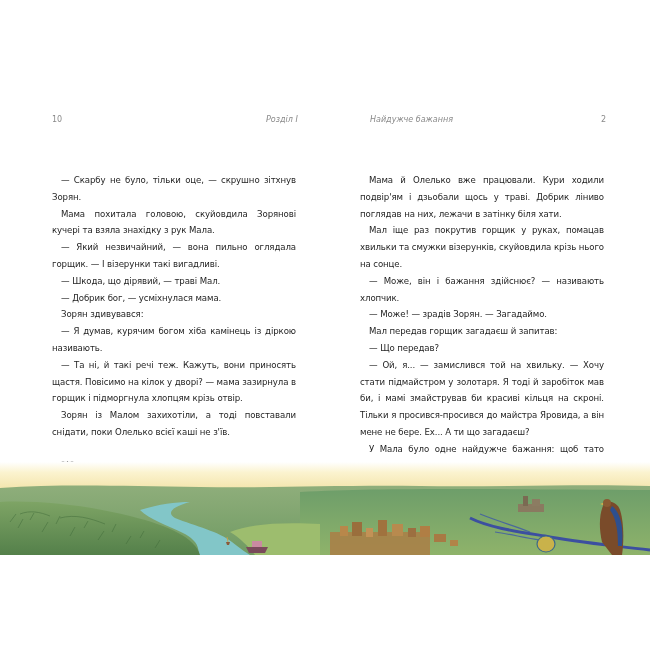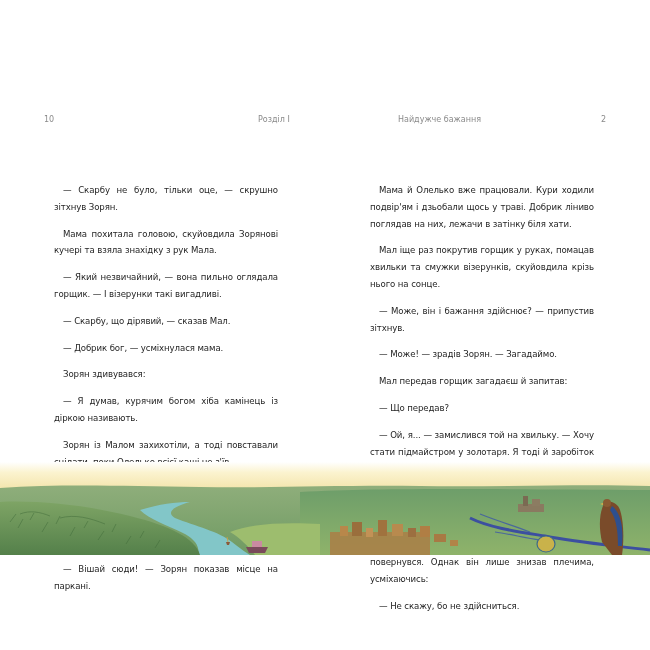--- a/index.html
+++ b/index.html
@@ -4,42 +4,42 @@
 <style>
   html, body { margin: 0; padding: 0; }
   body {
     width: 650px; height: 650px; overflow: hidden;
     background: #ffffff;
     position: relative;
     font-family: "DejaVu Sans", sans-serif;
   }
   .spread { position: absolute; left: 0; top: 0; width: 650px; height: 650px; }
   .page { position: absolute; top: 0; height: 650px; }
-  .page.left { left: 0; width: 325px; padding-left: 28px; }
+  .page.left { left: 8px; width: 325px; padding-left: 28px; }
   .page.right { left: 325px; width: 325px; }
 
   .running-head {
     position: absolute; top: 115px;
     font-size: 8px; color: #8a8a8a;
     font-family: "DejaVu Sans", sans-serif;
   }
-  .running-head.italic { }
+  .running-head.italic { font-style: italic; }
 
   .text-block {
     position: absolute; top: 172px;
     width: 244px;
     font-size: 8.6px; line-height: 16.8px;
     color: #1e1e1e;
     text-align: justify;
     font-family: "DejaVu Sans", sans-serif;
     letter-spacing: -0.1px;
   }
   .page.left .text-block { left: 44px; }
   .page.right .text-block { left: 35px; }
-  .text-block p { margin: 10px; text-indent: 9px; }
+  .text-block p { margin: 0; text-indent: 9px; }
   .text-block p.sep { height: 16.8px; }
   .text-block p.stars { letter-spacing: 0.5px; font-size: 8px; }
 
   .illustration {
     position: absolute; left: 0; top: 462px; width: 650px; height: 93px;
     overflow: hidden;
   }
   .illustration svg { display: block; }
 </style>
 </head>
@@ -48,40 +48,41 @@
 <div class="spread">
 
   <div class="page left">
     <div class="running-head" style="left:44px;">10</div>
     <div class="running-head italic" style="left:258px;">Розділ І</div>
 
     <div class="text-block">
       <p>— Скарбу не було, тільки оце, — скрушно зітхнув Зорян.</p>
       <p>Мама похитала головою, скуйовдила Зорянові кучері та взяла знахідку з рук Мала.</p>
       <p>— Який незвичайний, — вона пильно оглядала горщик. — І візерунки такі вигадливі.</p>
-      <p>— Скарбу, що дірявий, — сказав Мал.</p>
+      <p>— Шкода, що дірявий, — траві Мал.</p>
       <p>— Добрик бог, — усміхнулася мама.</p>
       <p>Зорян здивувався:</p>
       <p>— Я думав, курячим богом хіба камінець із діркою називають.</p>
+      <p>— Та ні, й такі речі теж. Кажуть, вони приносять щастя. Повісимо на кілок у дворі? — мама зазирнула в горщик і підморгнула хлопцям крізь отвір.</p>
       <p>Зорян із Малом захихотіли, а тоді повставали снідати, поки Олелько всієї каші не з'їв.</p>
       <p class="sep"></p>
       <p class="stars">***</p>
       <p class="sep"></p>
       <p>— Вішай сюди! — Зорян показав місце на паркані.</p>
     </div>
   </div>
 
   <div class="page right">
-    <div class="running-head italic" style="left:59px;padding-left:14px;">Найдужче бажання</div>
+    <div class="running-head italic" style="left:31px;padding-left:14px;">Найдужче бажання</div>
     <div class="running-head" style="left:276px;">2</div>
 
     <div class="text-block">
       <p>Мама й Олелько вже працювали. Кури ходили подвір'ям і дзьобали щось у траві. Добрик ліниво поглядав на них, лежачи в затінку біля хати.</p>
       <p>Мал іще раз покрутив горщик у руках, помацав хвильки та смужки візерунків, скуйовдила крізь нього на сонце.</p>
-      <p>— Може, він і бажання здійснює? — припустив зітхнув.</p>
+      <p>— Може, він і бажання здійснює? — називають хлопчик.</p>
       <p>— Може! — зрадів Зорян. — Загадаймо.</p>
       <p>Мал передав горщик загадаєш й запитав:</p>
       <p>— Що передав?</p>
       <p>— Ой, я... — замислився той на хвильку. — Хочу стати підмайстром у золотаря. Я тоді й заробіток мав би, і мамі змайстрував би красиві кільця на скроні. Тільки я просився-просився до майстра Яровида, а він мене не бере. Ех... А ти що загадаєш?</p>
       <p>У Мала було одне найдужче бажання: щоб тато повернувся. Однак він лише знизав плечима, усміхаючись:</p>
       <p>— Не скажу, бо не здійсниться.</p>
     </div>
   </div>
 
   <div class="illustration">

